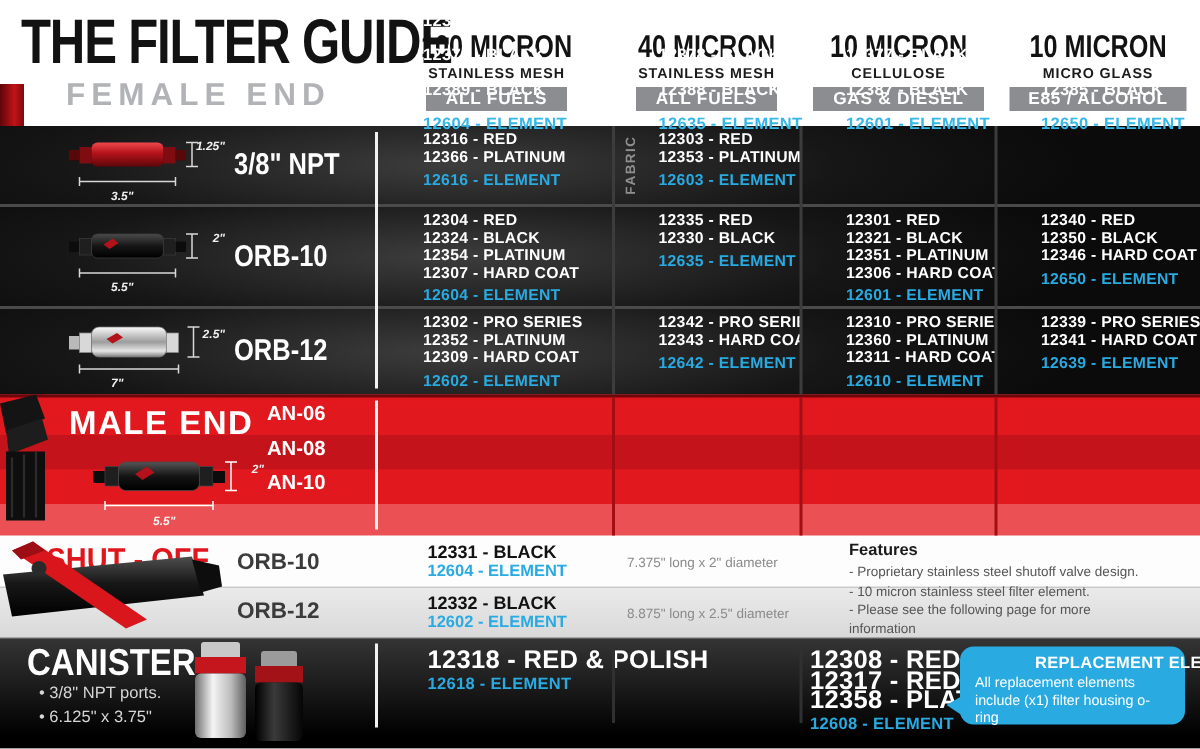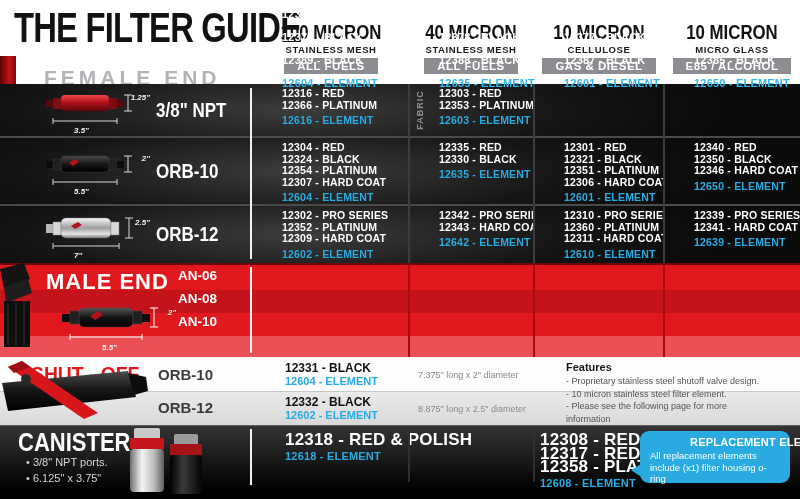--- a/index.html
+++ b/index.html
@@ -2,21 +2,21 @@
 <html><head>
 <meta charset="utf-8">
 <style>
   html,body{margin:0;padding:0;background:#888;}
   .screen{position:relative;width:800px;height:499px;overflow:hidden;background:#fff;
     font-family:"Liberation Sans", sans-serif; -webkit-font-smoothing:antialiased;}
   
   .header{position:absolute;left:0;top:0;width:800px;height:84px;background:#fff;}
   .brand-title{position:absolute;left:14px;top:4px;font-size:42px;font-weight:bold;color:#121212;
     letter-spacing:-1px;transform:scaleX(.78);transform-origin:left;white-space:nowrap;}
-  .brand-sub{position:absolute;left:44px;top:66px;font-size:21px;font-weight:bold;color:#b1b3b6;letter-spacing:4px;}
+  .brand-sub{position:absolute;left:44px;top:52px;font-size:21px;font-weight:bold;color:#b1b3b6;letter-spacing:4px;}
   .colhead{position:absolute;top:20px;width:160px;text-align:center;}
   .colhead .micron{font-size:21px;font-weight:bold;color:#121212;transform:scaleX(.8);transform-origin:center;white-space:nowrap;letter-spacing:0;}
   .colhead .media{font-size:9.5px;font-weight:bold;color:#1a1a1a;letter-spacing:.6px;margin-top:0px;}
   .colhead .fuel{display:inline-block;margin-top:3px;background:#8b8d90;color:#fff;font-size:11.5px;font-weight:bold;
     padding:2px 13px;letter-spacing:.5px;}
   .c1{left:251px}.c2{left:391px}.c3{left:519px}.c4{left:652px}
   .hdr-red{position:absolute;left:0;top:56px;width:16px;height:28px;background:linear-gradient(90deg,#5d0608,#c01318 60%,#7d0a0d);}
   
   .female{position:absolute;left:0;top:84px;width:800px;height:179px;background:#0d0d0d;}
   .frow{position:relative;width:800px;box-sizing:border-box;

